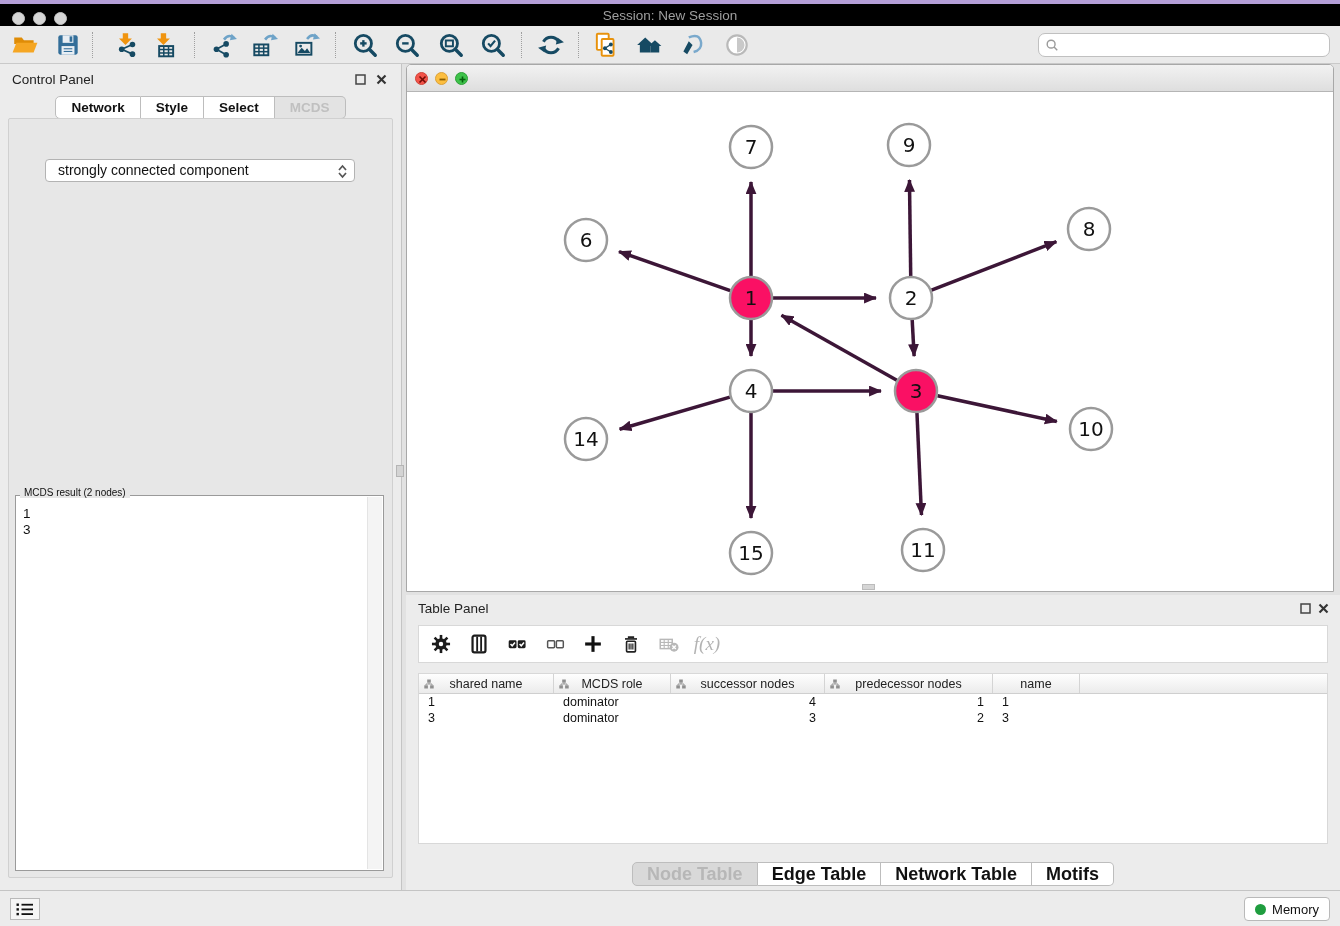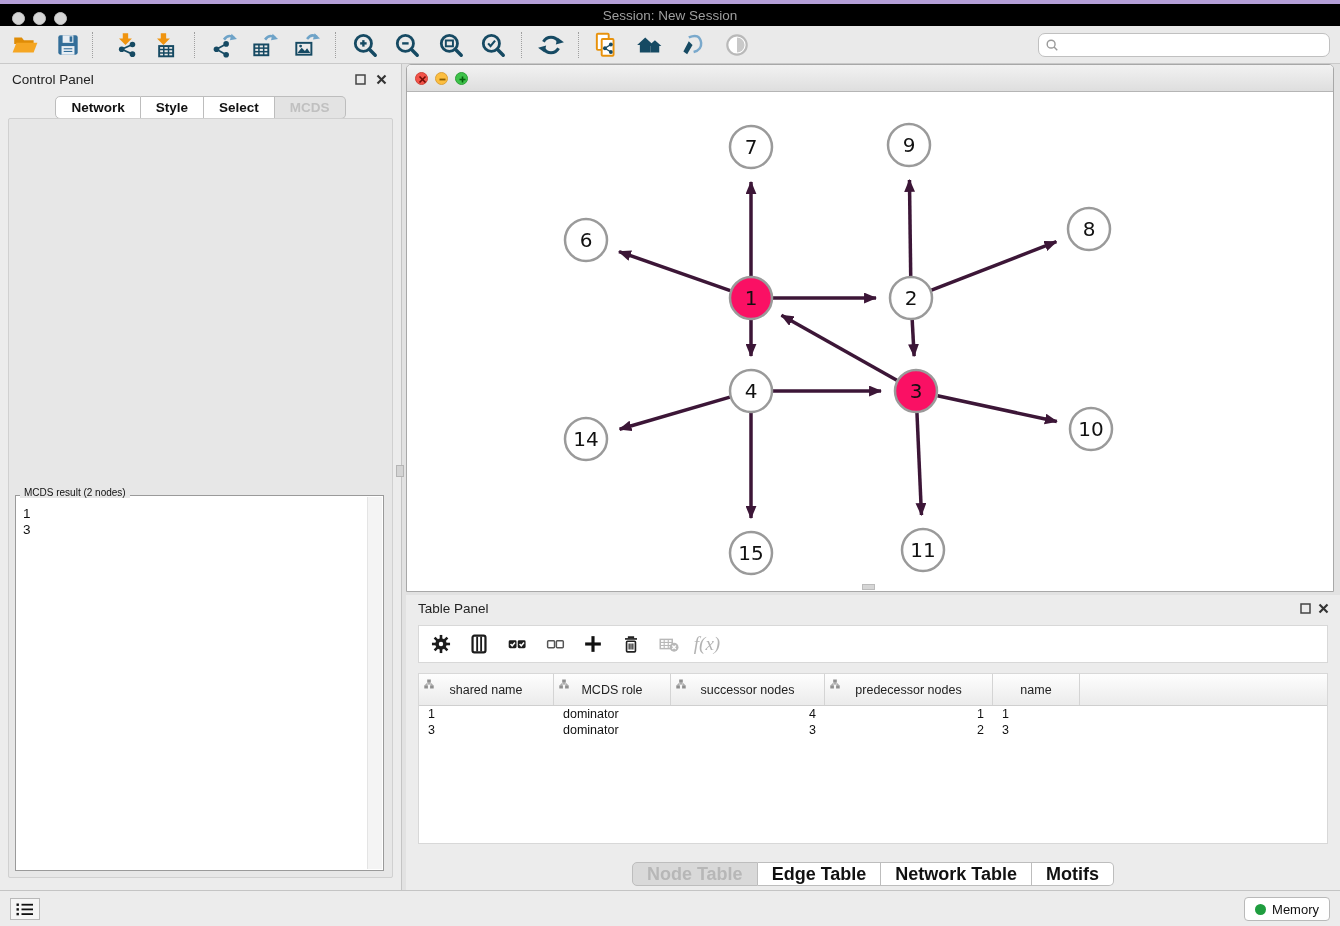--- a/index.html
+++ b/index.html
@@ -58,21 +58,21 @@
   .nw-canvas { position:absolute; top:28px; left:0; right:0; bottom:0; overflow:hidden; }
   .nw-grip { position:absolute; left:455px; bottom:1px; width:13px; height:6px; background:#d6d6d6; border:1px solid #bcbcbc; }
 
   
   .table-panel { position:absolute; left:0; top:531px; right:0; bottom:0; background:#ececec; }
   .tp-title { position:absolute; left:12px; top:6px; font-size:13.5px; color:#222; }
   .tp-toolbar { position:absolute; left:12px; right:12px; top:30px; height:38px; background:#fff; border:1px solid #d8d8d8; display:flex; align-items:center; padding-left:10px; }
   .tbl-tool { width:24px; height:24px; margin-right:14px; display:flex; align-items:center; justify-content:center; }
   .fx-label { font-family:"Liberation Serif",serif; font-style:italic; font-size:19px; color:#b3b3b3; }
   .tp-table { position:absolute; left:12px; right:12px; top:78px; bottom:46px; background:#fff; border:1px solid #d8d8d8; overflow:hidden; }
-  .tbl-header { display:flex; height:32px; background:linear-gradient(#fefefe,#ebebeb); border-bottom:1px solid #cfcfcf; }
+  .tbl-header { display:flex; height:20px; background:linear-gradient(#fefefe,#ebebeb); border-bottom:1px solid #cfcfcf; }
   .tbl-col { position:relative; display:flex; align-items:center; justify-content:center; font-size:12.5px; color:#222; border-right:1px solid #d4d4d4; }
   .tbl-col .tree-ic { position:absolute; left:5px; top:5px; }
   .tbl-row { display:flex; height:16px; align-items:center; font-size:12.5px; color:#111; }
   .tbl-cell { overflow:hidden; white-space:nowrap; }
   .tp-tabs { position:absolute; bottom:4px; left:0; width:100%; display:flex; justify-content:center; }
   .tp-tab { height:24px; line-height:22px; padding:0 14px; background:#fff; border:1px solid #bdbdbd; border-left:none; font-size:18px; font-weight:600; color:#111; }
   .tp-tab:first-child { border-left:1px solid #bdbdbd; border-radius:5px 0 0 5px; }
   .tp-tab:last-child { border-radius:0 5px 5px 0; }
   .tp-tab.active { background:#d9d9d9; color:#b7b7b7; }
 
@@ -258,20 +258,29 @@
             <line x1="10.5" y1="2.5" x2="2.5" y2="10.5" stroke="#333" stroke-width="2.2"></line>
           </svg>
       </span>
       <div class="cp-tabs">
           <div class="cp-tab">Network</div>
           <div class="cp-tab">Style</div>
           <div class="cp-tab">Select</div>
           <div class="cp-tab active">MCDS</div>
         </div>
       <div class="cp-inner">
+        <div class="dropdown">
+          <span>strongly connected component</span>
+          <span class="dd-arrows">
+            <svg width="11" height="17" viewBox="0 0 11 17">
+                <polyline points="2,7 5.5,3 9,7" fill="none" stroke="#555" stroke-width="1.7"></polyline>
+                <polyline points="2,10 5.5,14 9,10" fill="none" stroke="#555" stroke-width="1.7"></polyline>
+              </svg>
+          </span>
+        </div>
         <div class="result-fieldset">
           <span class="result-legend">MCDS result (2 nodes)</span>
           <div class="result-lines">
               <div>1</div>
               <div>3</div>
             </div>
           <div class="result-scroll"></div>
         </div>
       </div>
     </div>

